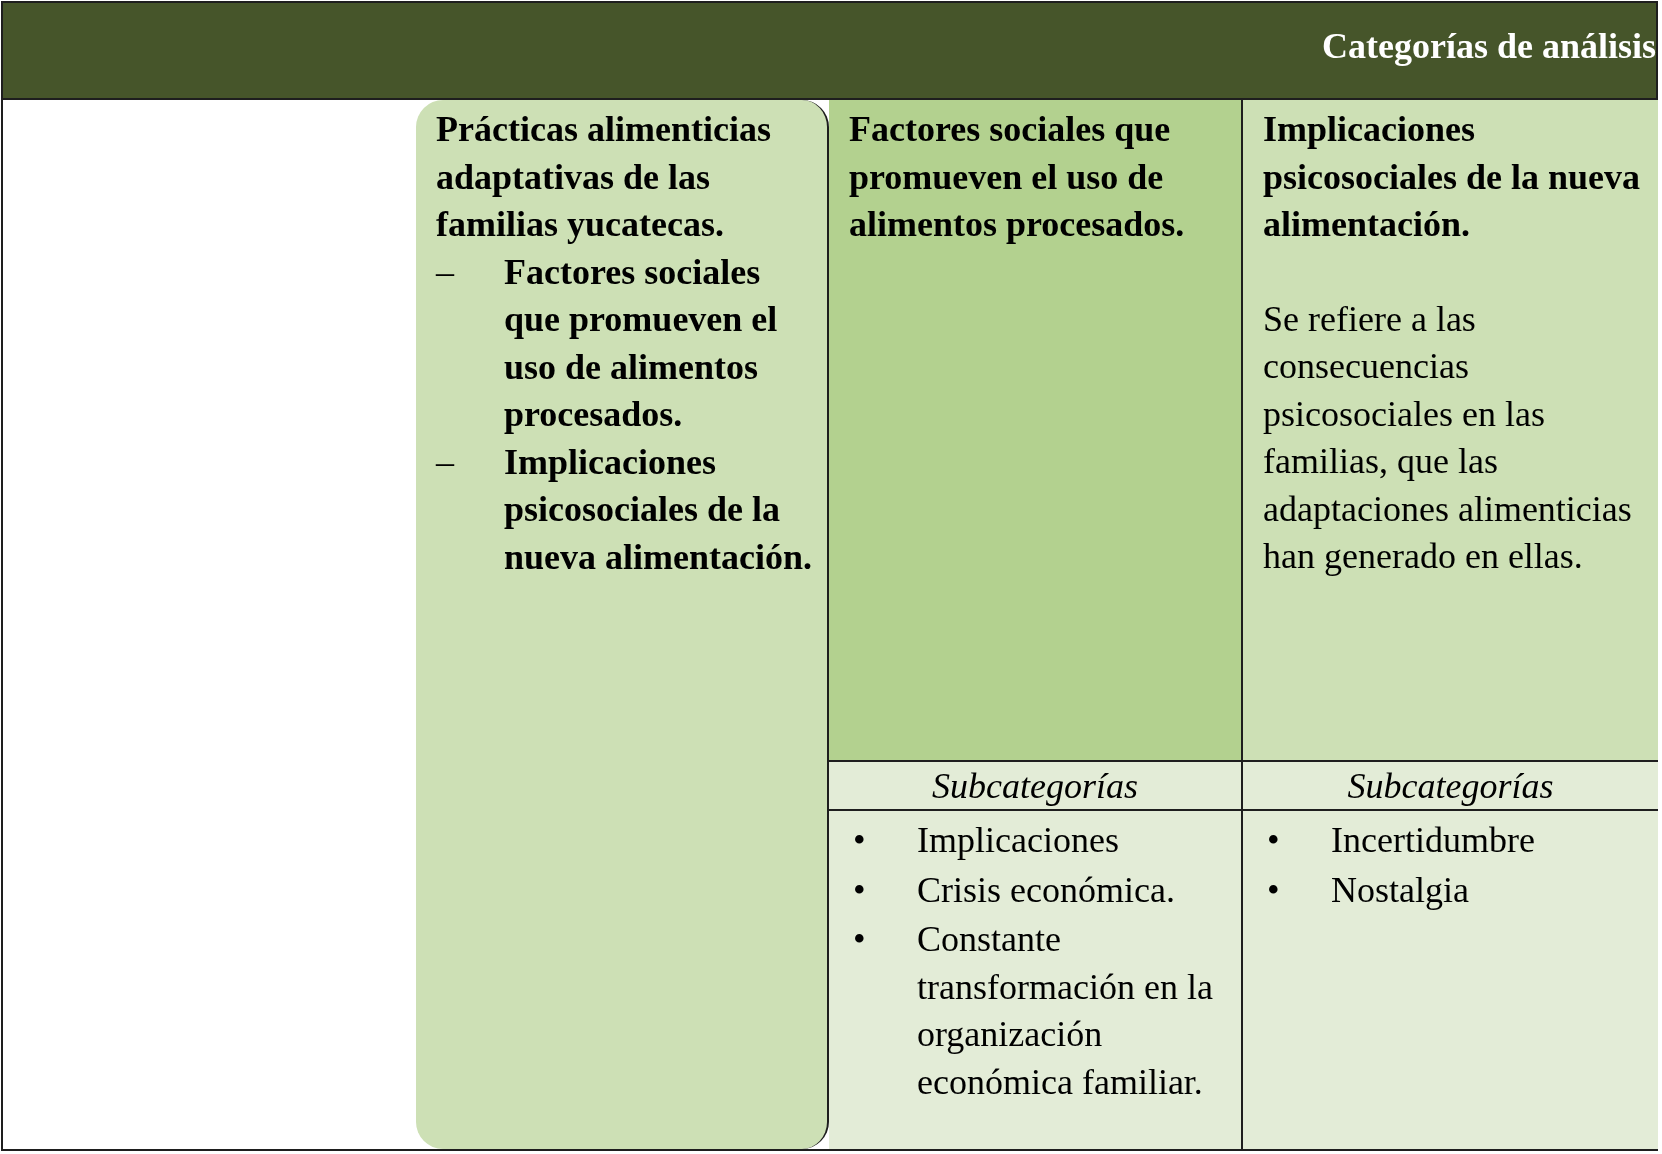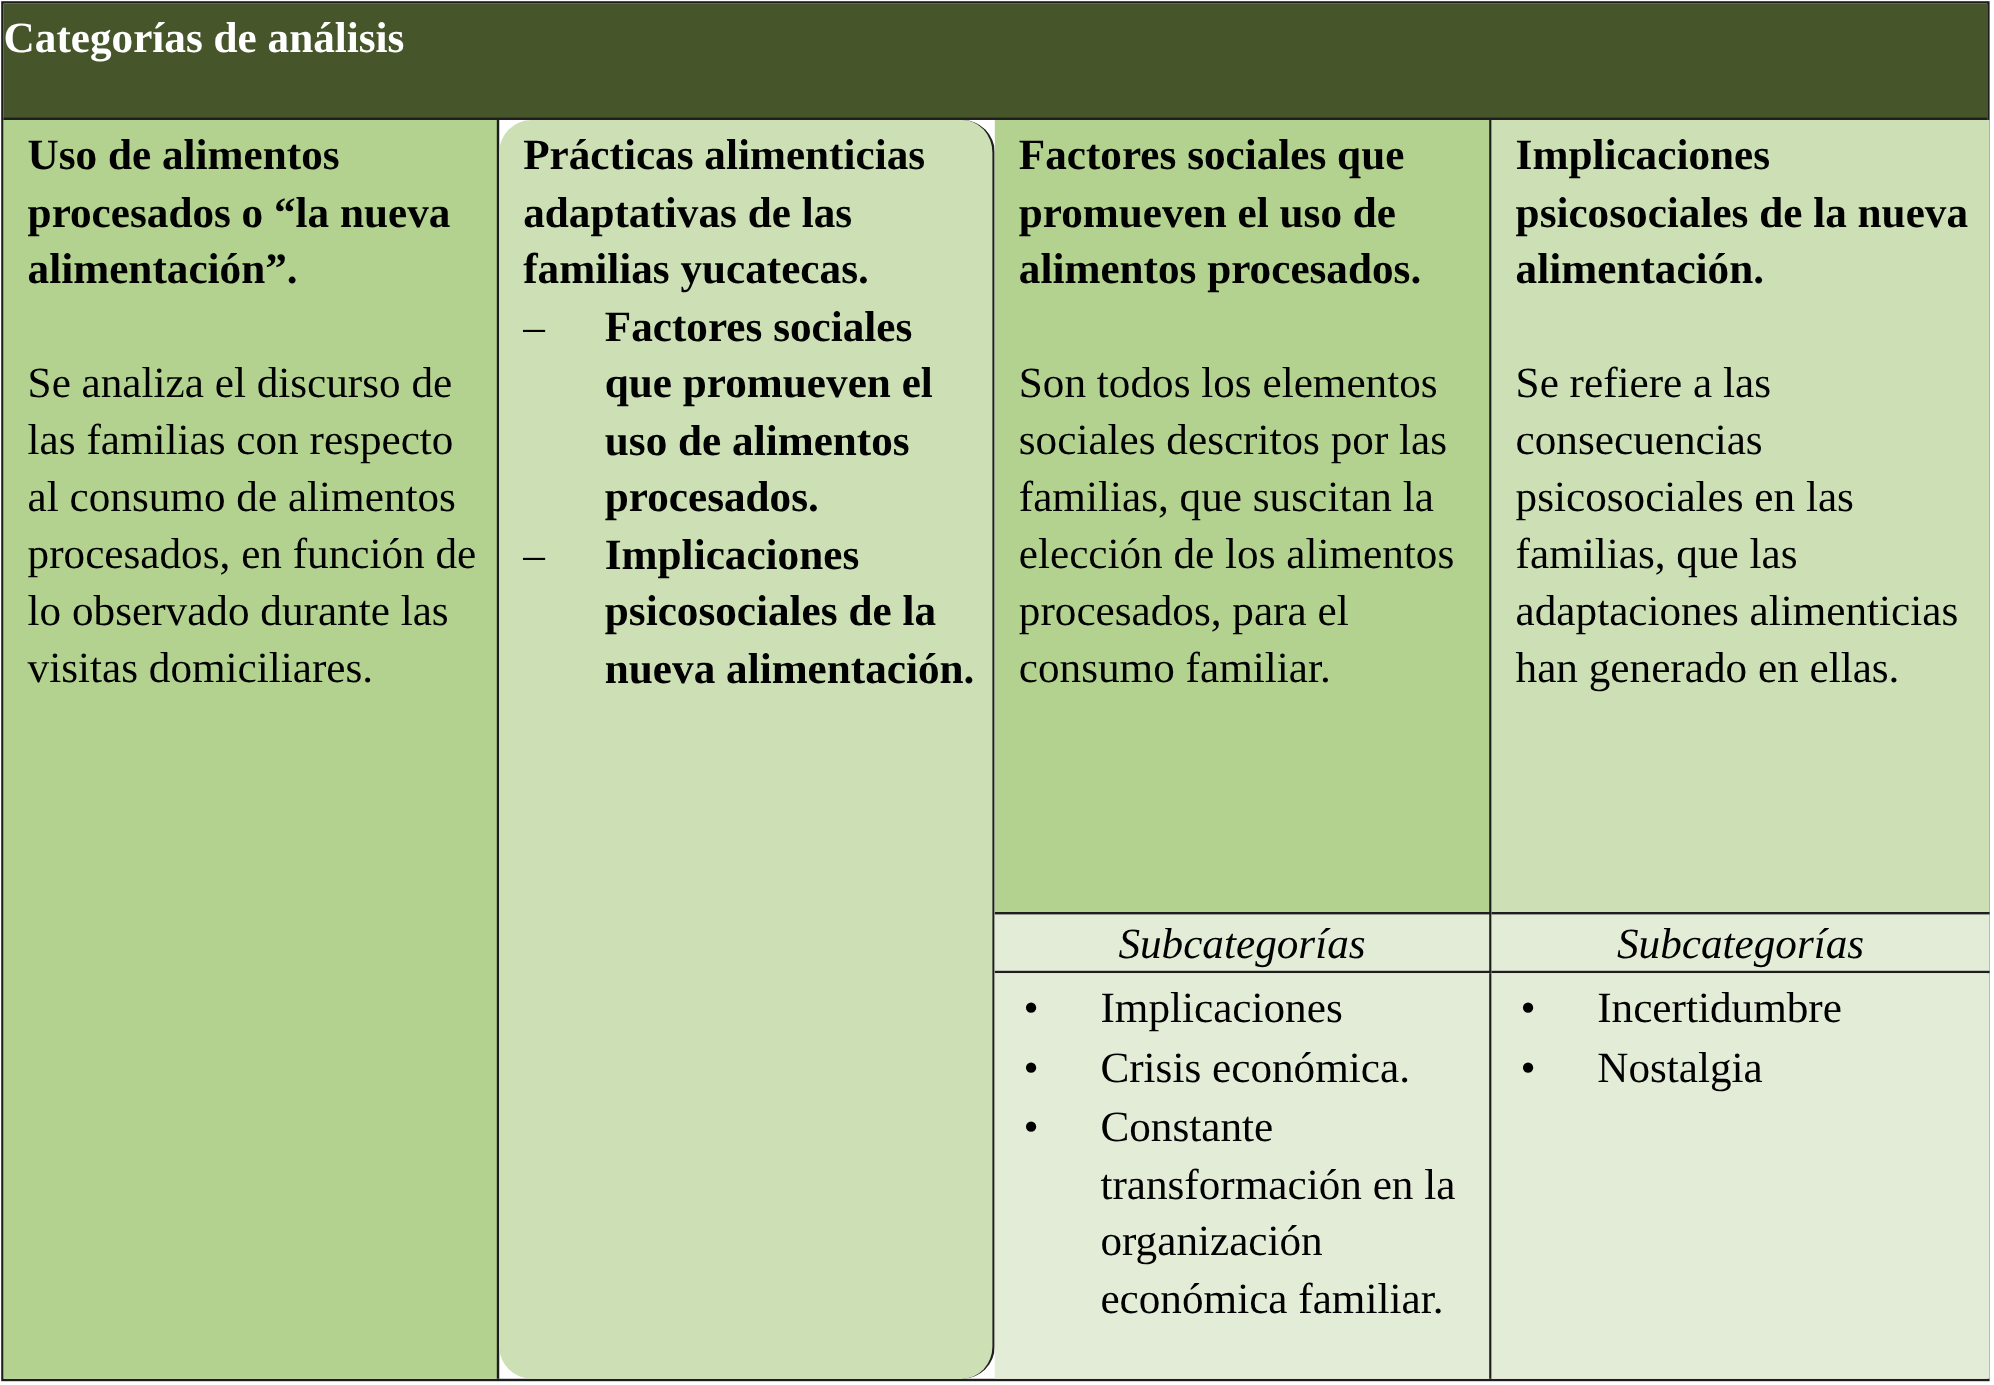--- a/index.html
+++ b/index.html
@@ -3,21 +3,21 @@
 <meta charset="utf-8">
 <style>
   html, body { margin:0; padding:0; background:#ffffff; }
   body { width:1662px; height:1154px; position:relative; overflow:hidden;
          font-family:"Liberation Serif", "DejaVu Serif", serif; color:#000; }
   .table { position:absolute; left:1px; top:1px; width:1657px; height:1150px;
            border:2px solid #1e1e1e; box-sizing:border-box; }
   .cell { position:absolute; box-sizing:border-box; }
   .hdr { left:0; top:0; width:100%; height:97px; background:#46552a;
          border-bottom:2px solid #1e1e1e; }
-  .hdr-title { position:absolute; left:0; right:0; top:5px; text-align:left;
+  .hdr-title { position:absolute; left:0; right:0; top:20px; text-align:right;
                color:#ffffff; font-weight:bold; font-size:36px; line-height:46px; }
   .col { top:97px; bottom:0; border-right:2px solid #1e1e1e; }
   .c1 { left:0; width:413px; background:#b3d18f; }
   .c2 { left:413px; width:413px; background:#cde0b5;border-radius:27px; }
   .c3 { left:826px; width:414px; background:#b3d18f; height:660px; bottom:auto; }
   .c4 { left:1240px; width:415px; background:#cde0b5; height:660px; bottom:auto; border-right:none; }
   .sub-hdr { top:757px; height:51px; background:#e3ecd7; border-top:2px solid #1e1e1e;
              border-bottom:2px solid #1e1e1e; text-align:center; font-weight:normal;
              font-style:italic; font-size:36px; line-height:48px; }
   .s3 { left:826px; width:414px; border-right:2px solid #1e1e1e; }
@@ -37,47 +37,40 @@
 </style>
 </head>
 <body>
 
 <div class="table">
 
   <div class="cell hdr">
     <div class="hdr-title">Categorías de análisis</div>
   </div>
 
-  <div class="cell col c1">
-    <div class="inner">
-      <div class="ttl">Uso de alimentos procesados o “la nueva alimentación”.</div>
-      <div class="desc">Se analiza el discurso de las familias con respecto al consumo de alimentos procesados, en función de lo observado durante las visitas domiciliares.</div>
-    </div>
-  </div>
 
   <div class="cell col c2">
     <div class="inner">
       <div class="ttl">Prácticas alimenticias adaptativas de las familias yucatecas.</div>
       <ul class="dash-list">
         <li>
           <span class="mark">–</span>
           <span>Factores sociales que promueven el uso de alimentos procesados.</span>
         </li>
         <li>
           <span class="mark">–</span>
           <span>Implicaciones psicosociales de la nueva alimentación.</span>
         </li>
       </ul>
     </div>
   </div>
 
   <div class="cell col c3">
     <div class="inner">
       <div class="ttl">Factores sociales que promueven el uso de alimentos procesados.</div>
-      <div class="desc">Son todos los elementos sociales descritos por las familias, que suscitan la elección de los alimentos procesados, para el consumo familiar.</div>
     </div>
   </div>
 
   <div class="cell col c4">
     <div class="inner">
       <div class="ttl">Implicaciones psicosociales de la nueva alimentación.</div>
       <div class="desc">Se refiere a las consecuencias psicosociales en las familias, que las adaptaciones alimenticias han generado en ellas.</div>
     </div>
   </div>
 

